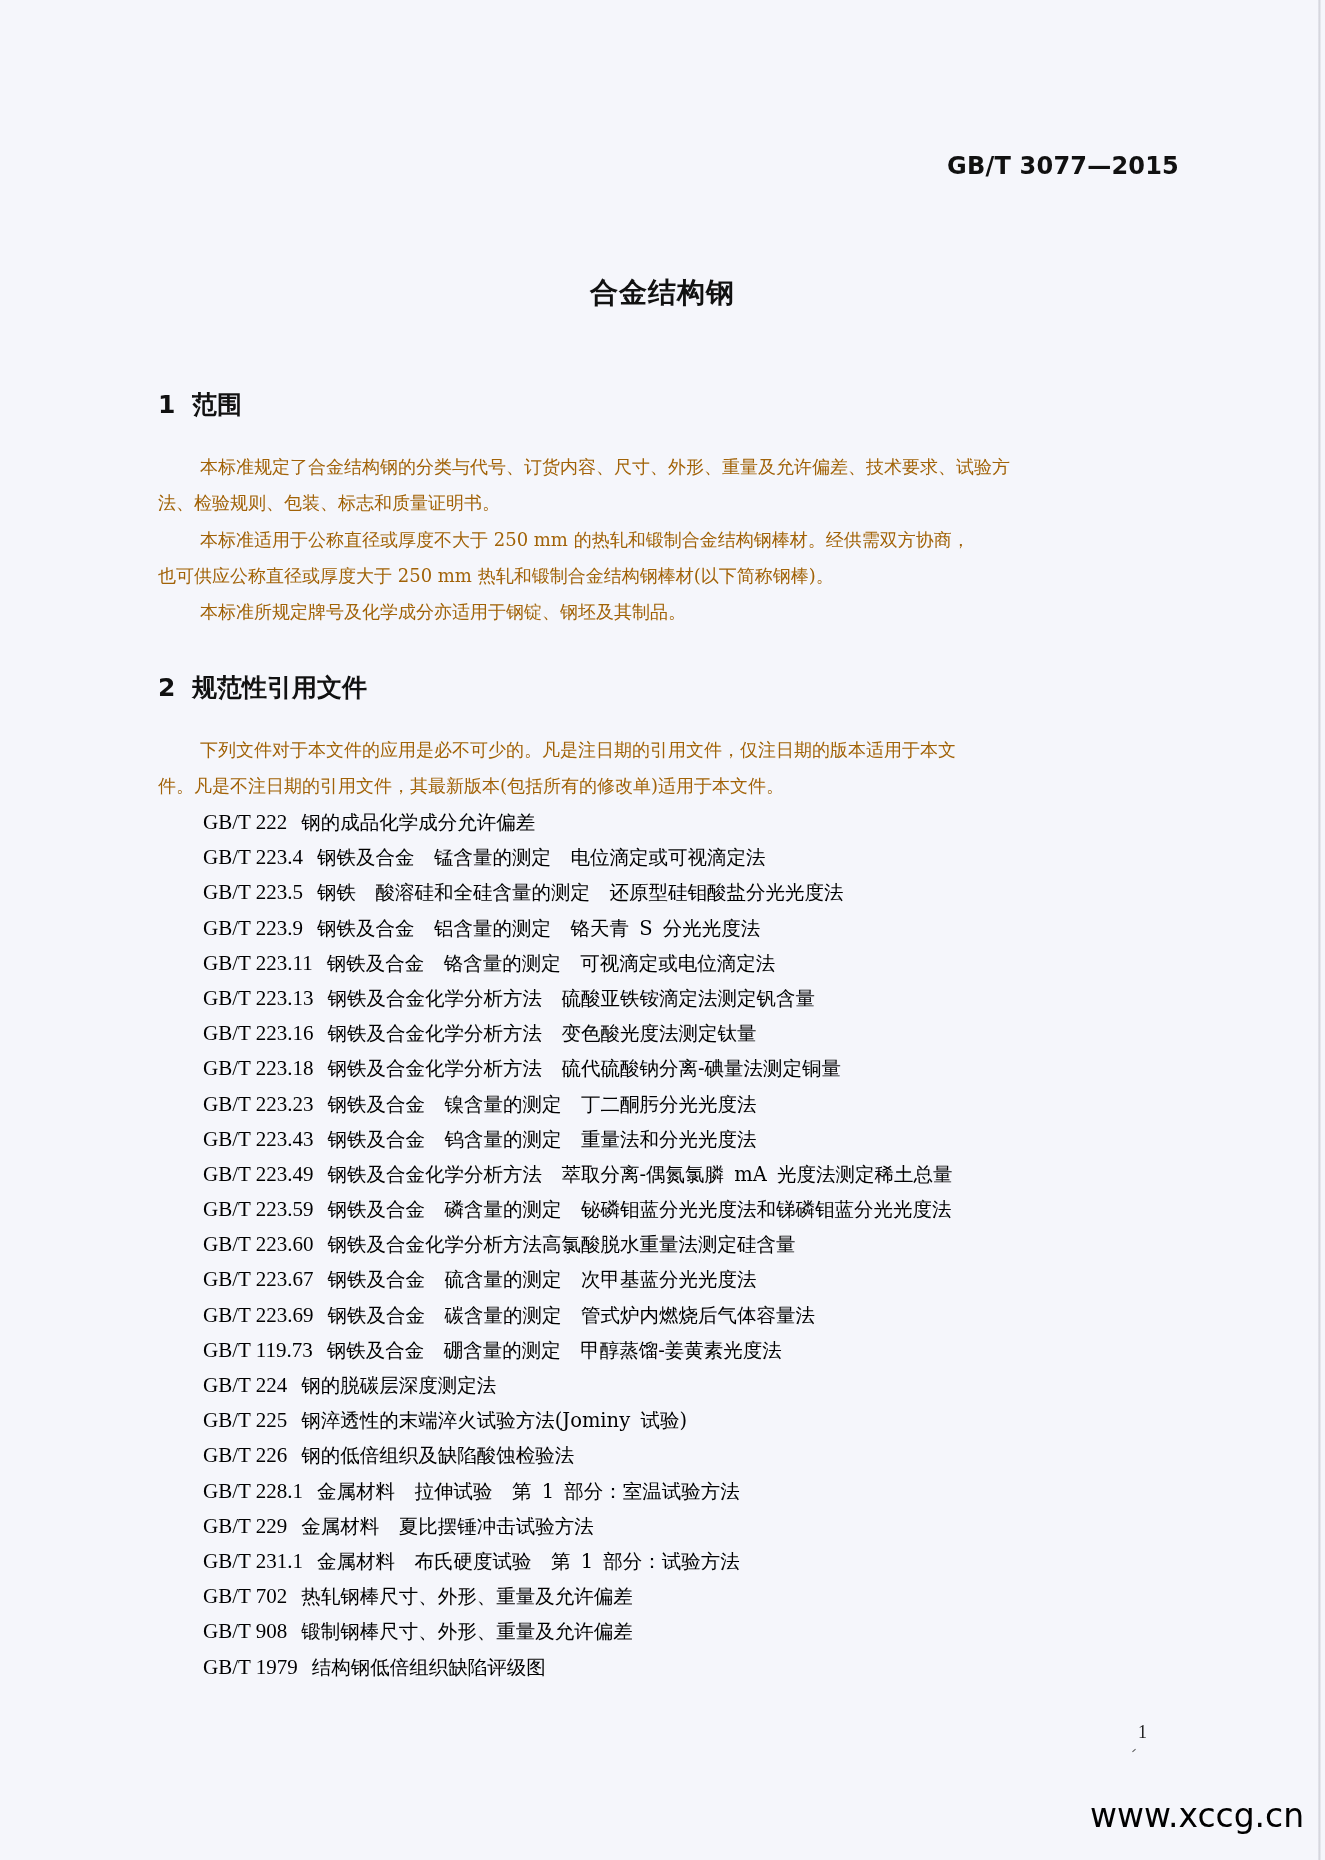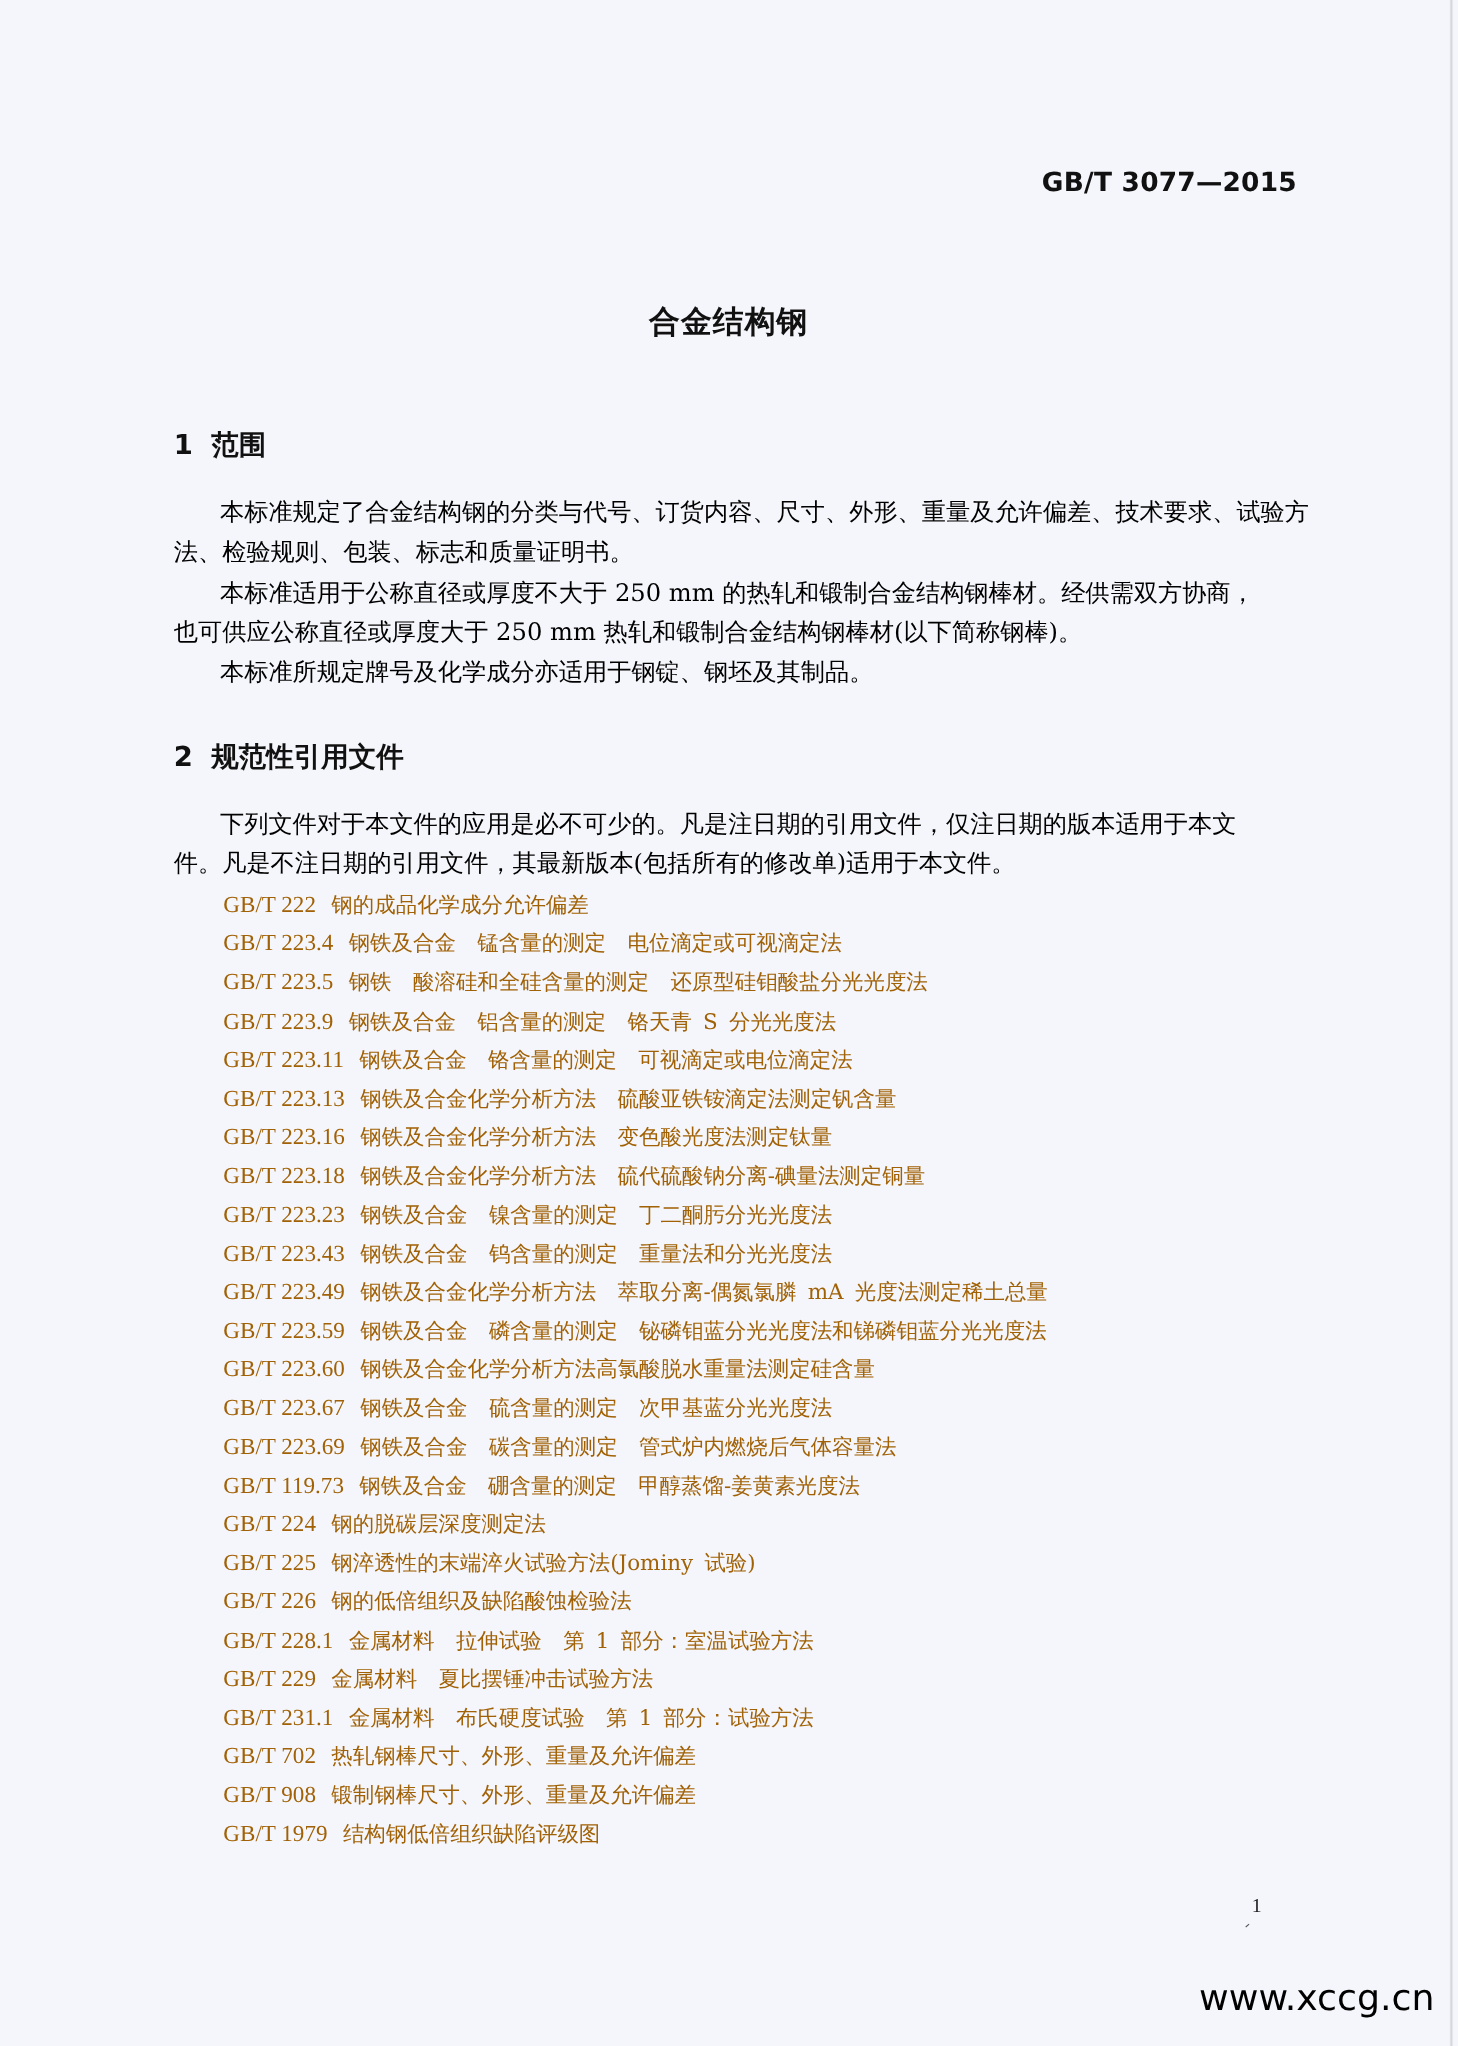--- a/index.html
+++ b/index.html
@@ -54,42 +54,42 @@
     color: #111;
   }
   .section-heading .num {
     display: inline-block;
     width: 34px;
   }
   .para-line {
     position: absolute;
     left: 158px;
     width: 1020px;
-    font-size: 22px;
+    font-size: 18px;
     line-height: 24px;
     white-space: nowrap;
-    color: #000000;
+    color: #a16207;
   }
   .para-line.indent {
     left: 200px;
   }
   .ref-list {
     position: absolute;
     left: 203px;
     top: 810px;
     margin: 0;
     padding: 0;
     list-style: none;
   }
   .ref-item {
     height: 35.2px;
     font-size: 19.5px;
     line-height: 24px;
     white-space: nowrap;
-    color: #a16207;
+    color: #000000;
   }
   .ref-code {
     display: inline-block;
     margin-right: 14px;
     font-family: "Liberation Serif", "DejaVu Serif", serif;
     font-size: 21px;
   }
   .ref-title {
     word-spacing: 4px;
   }

